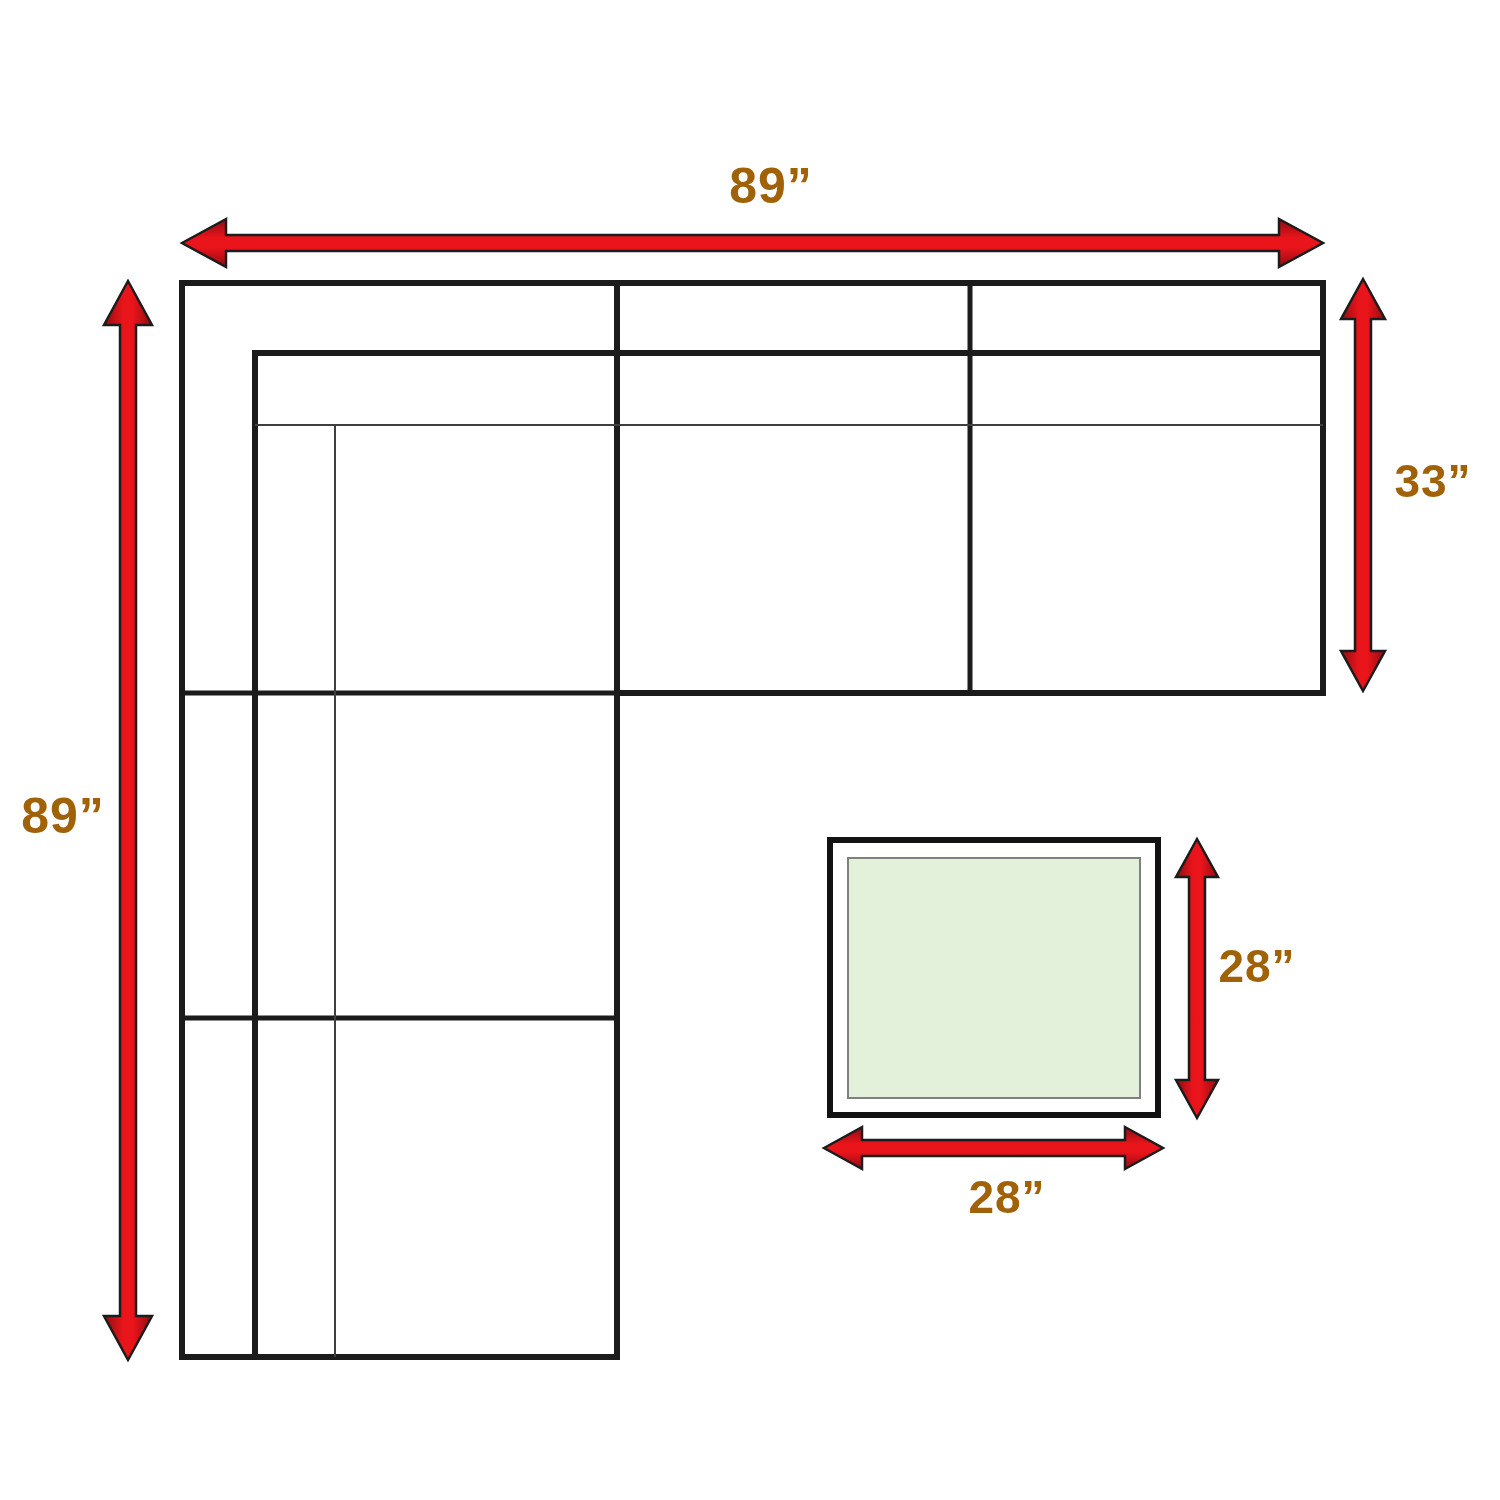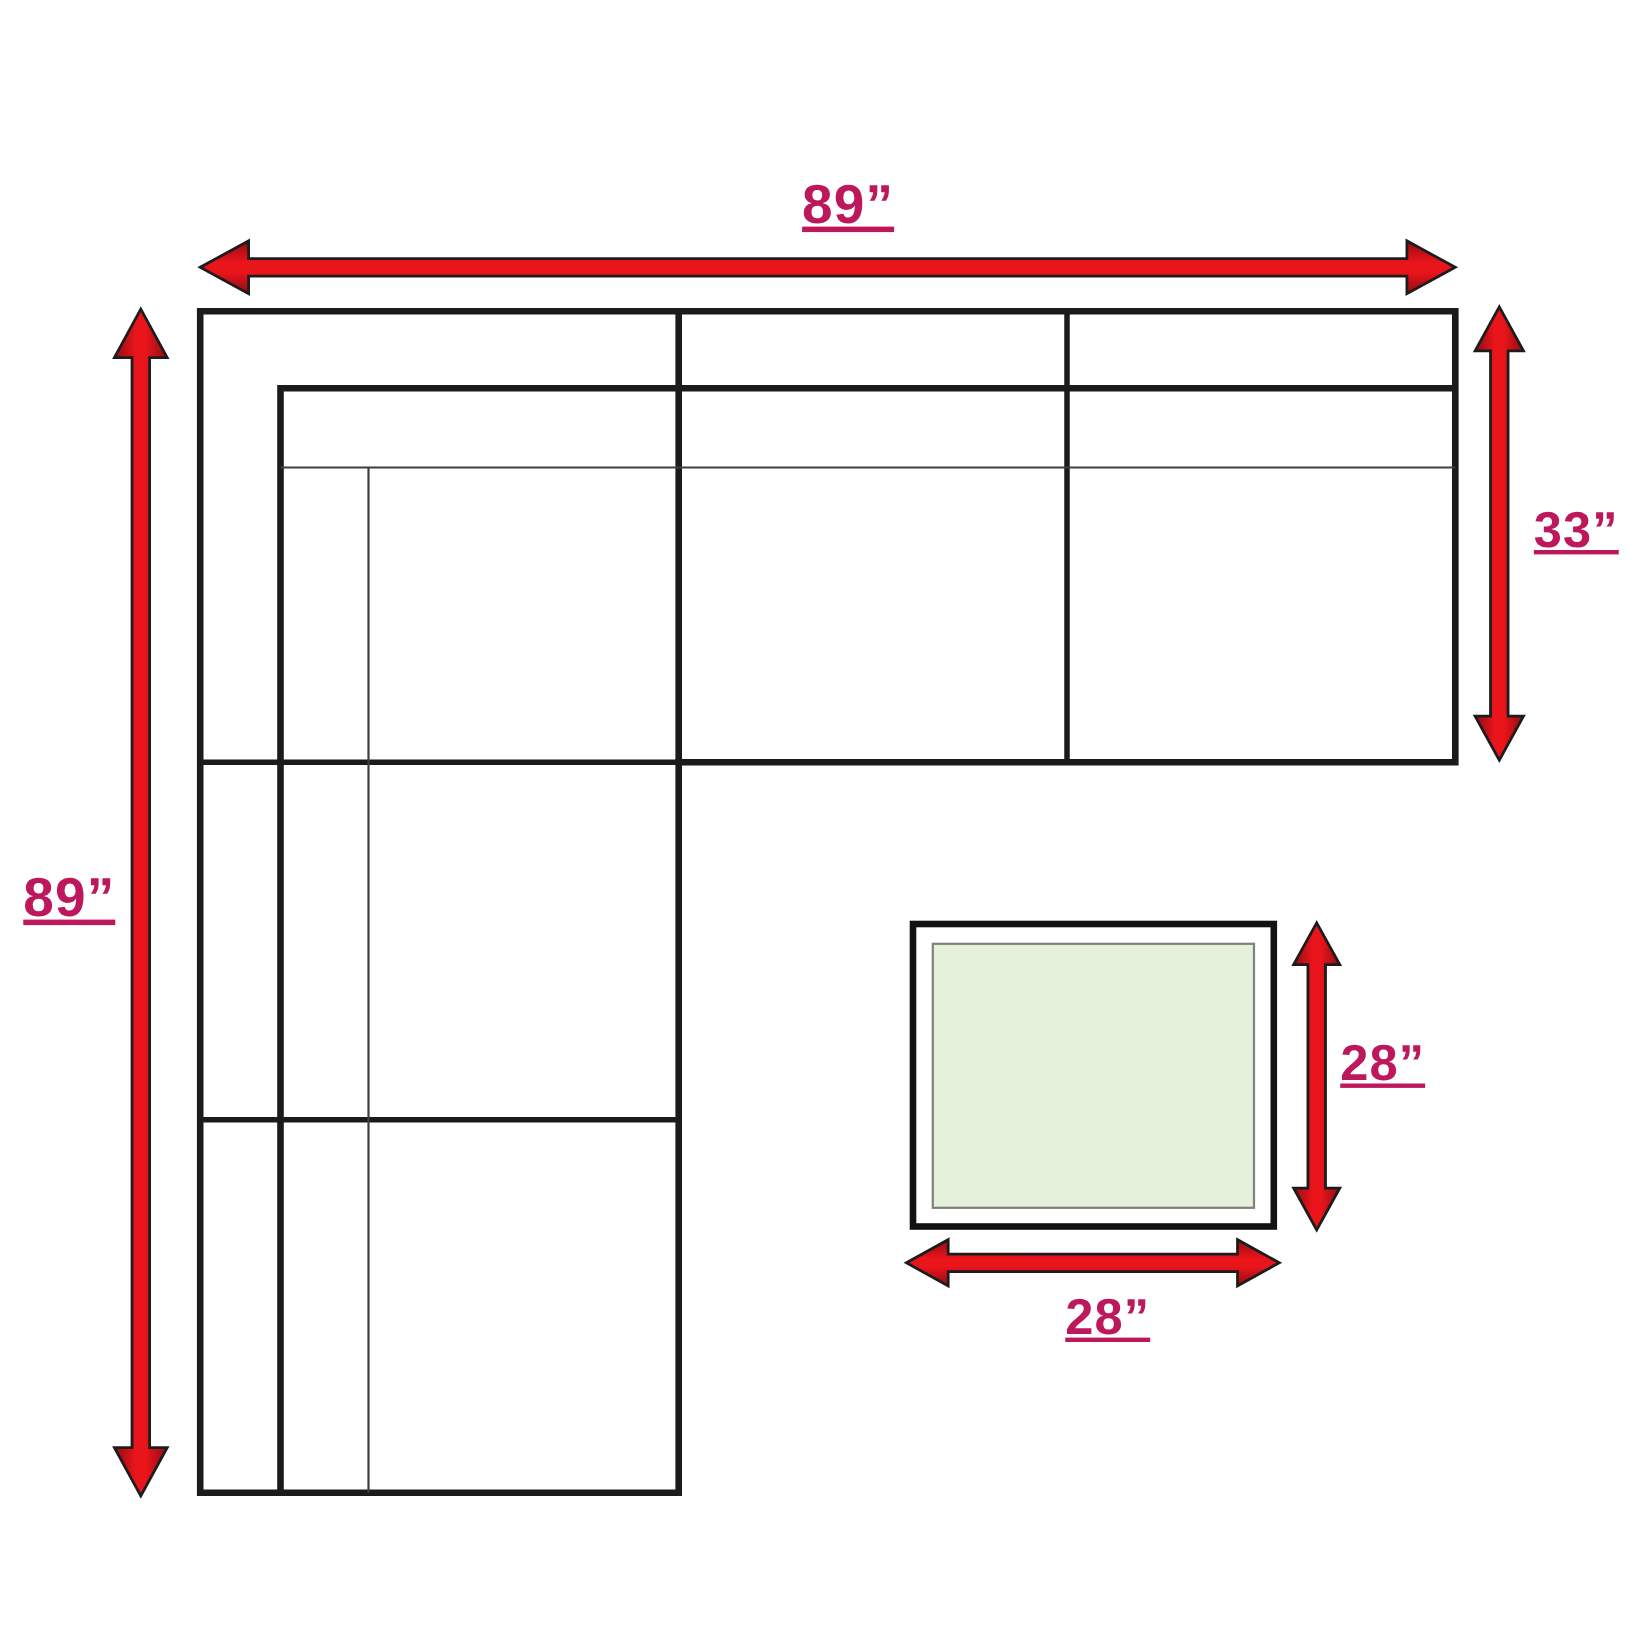--- a/index.html
+++ b/index.html
@@ -16,27 +16,26 @@
     font-family: "Liberation Sans", sans-serif;
   }
   #diagram-svg {
     position: absolute;
     left: 0;
     top: 0;
   }
   .dim-label {
     position: absolute;
     transform: translate(-50%, -50%);
-    color: #be185d;
+    color: #a16207;
     font-weight: 700;
     font-family: "Liberation Sans", sans-serif;
     white-space: nowrap;
     line-height: 1;
     letter-spacing: 1px;
-    text-decoration: underline;
   }
   .lbl-lg { font-size: 50px; }
   .lbl-md { font-size: 46px; }
 </style>
 </head>
 <body>
 
 <div id="canvas">
 
   <svg id="diagram-svg" width="1500" height="1500" viewBox="0 0 1500 1500">

